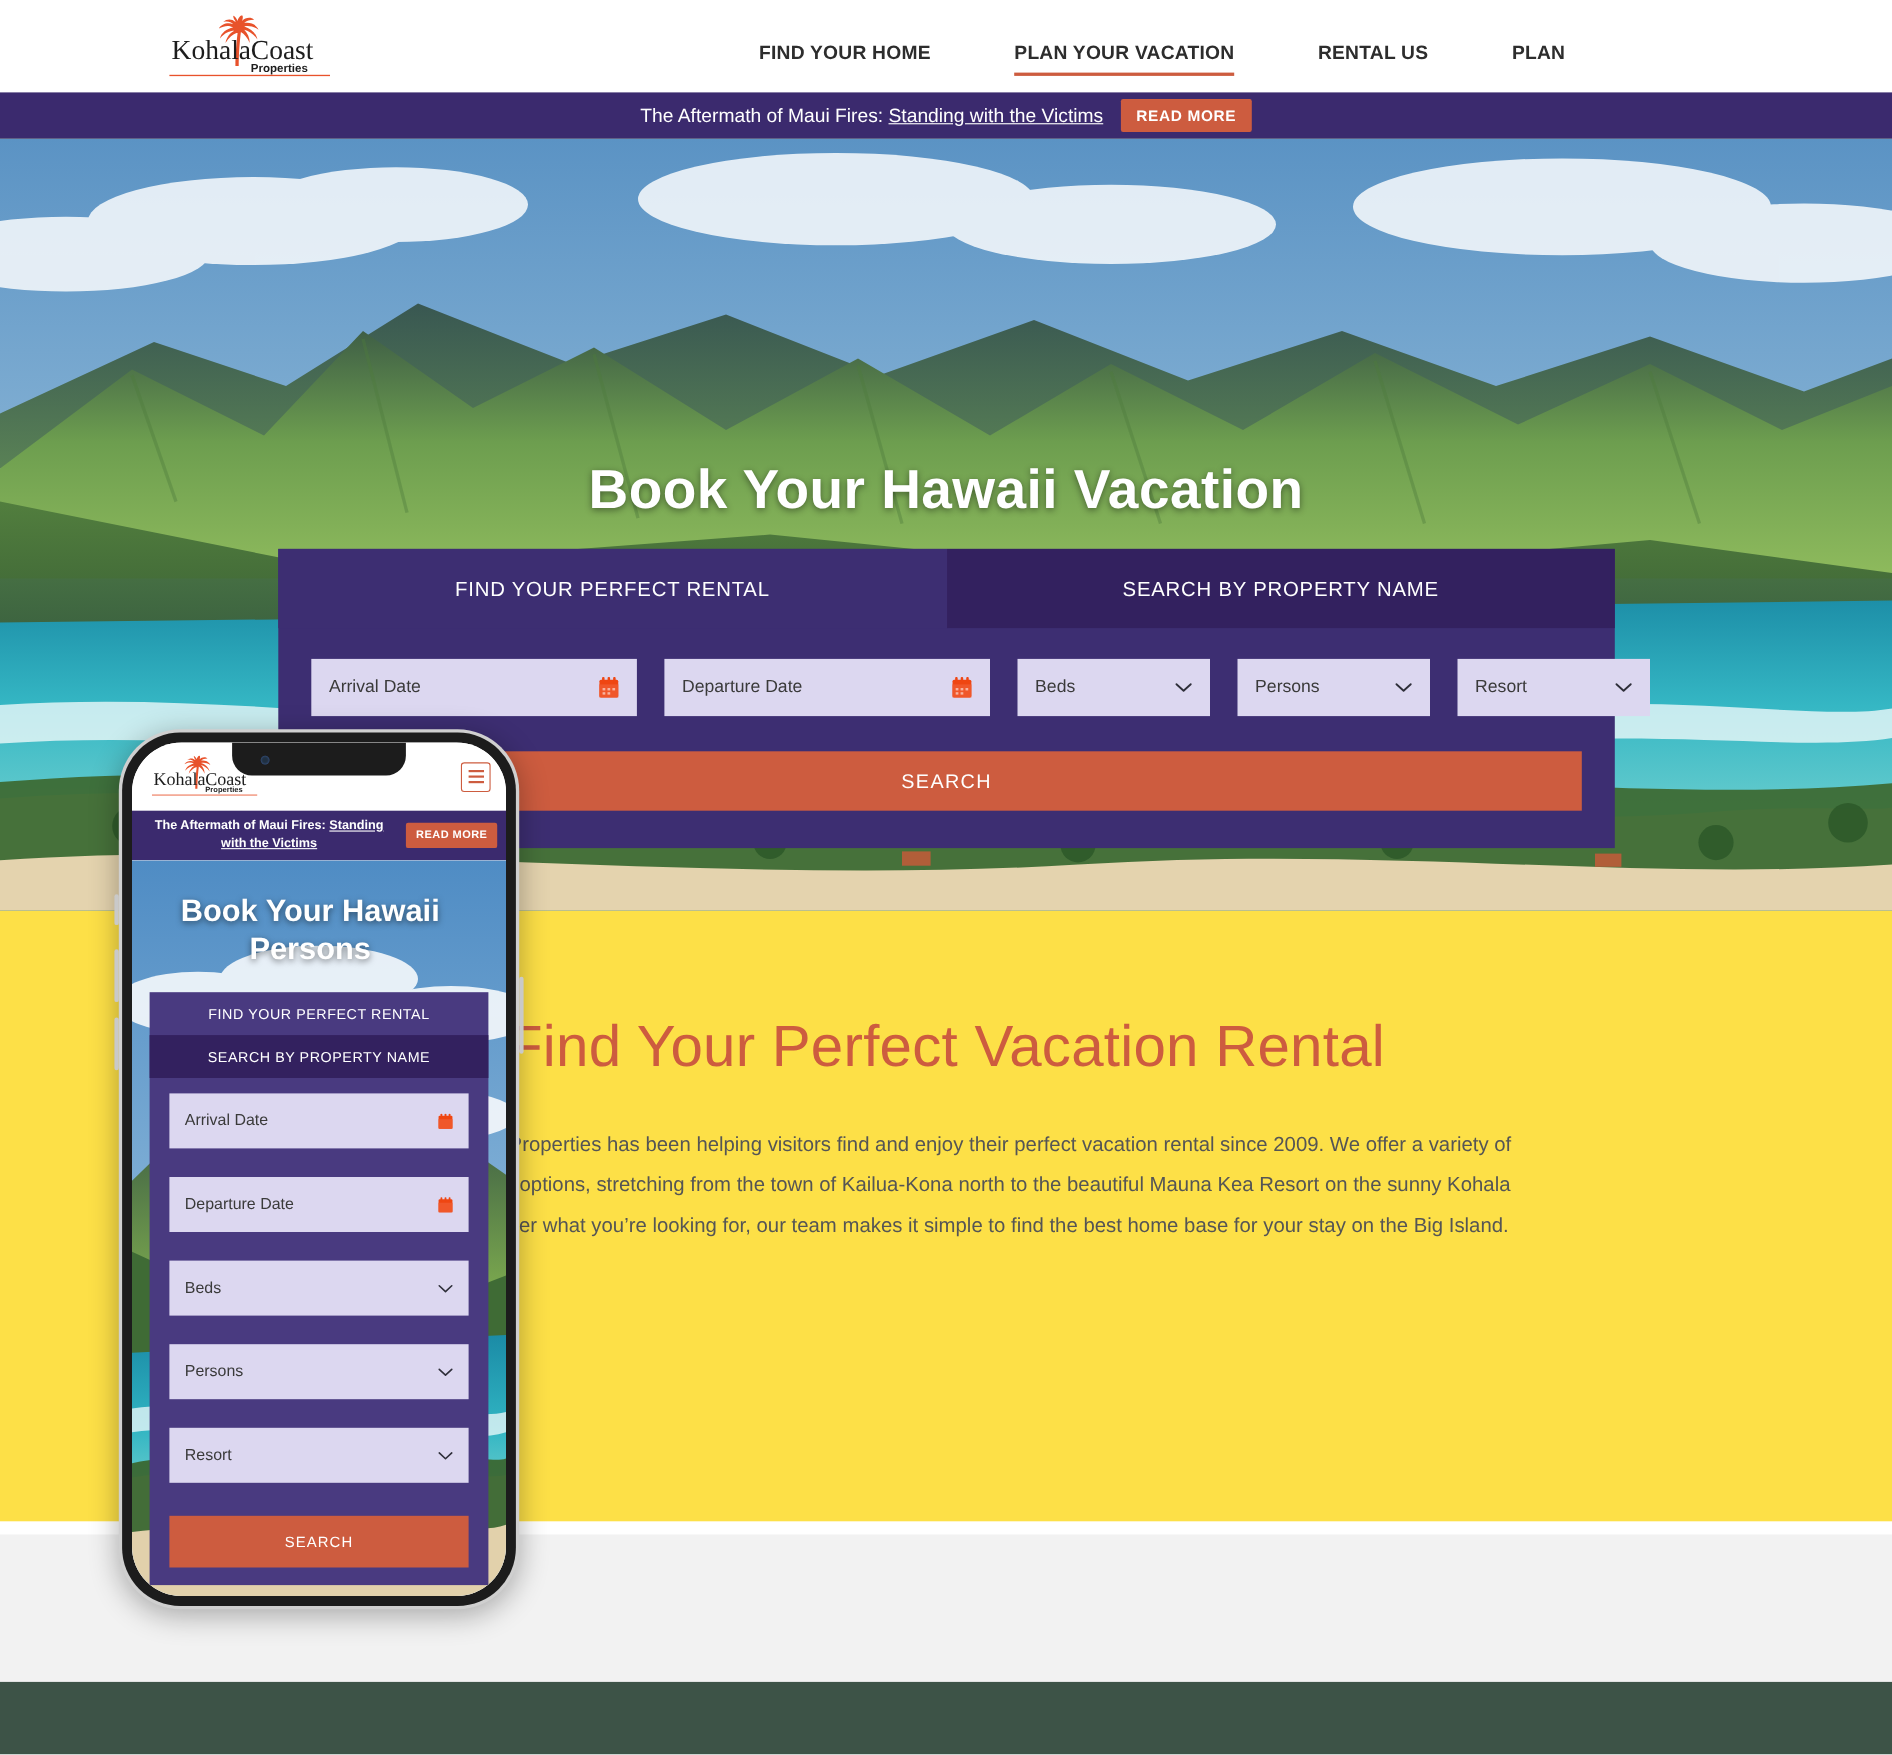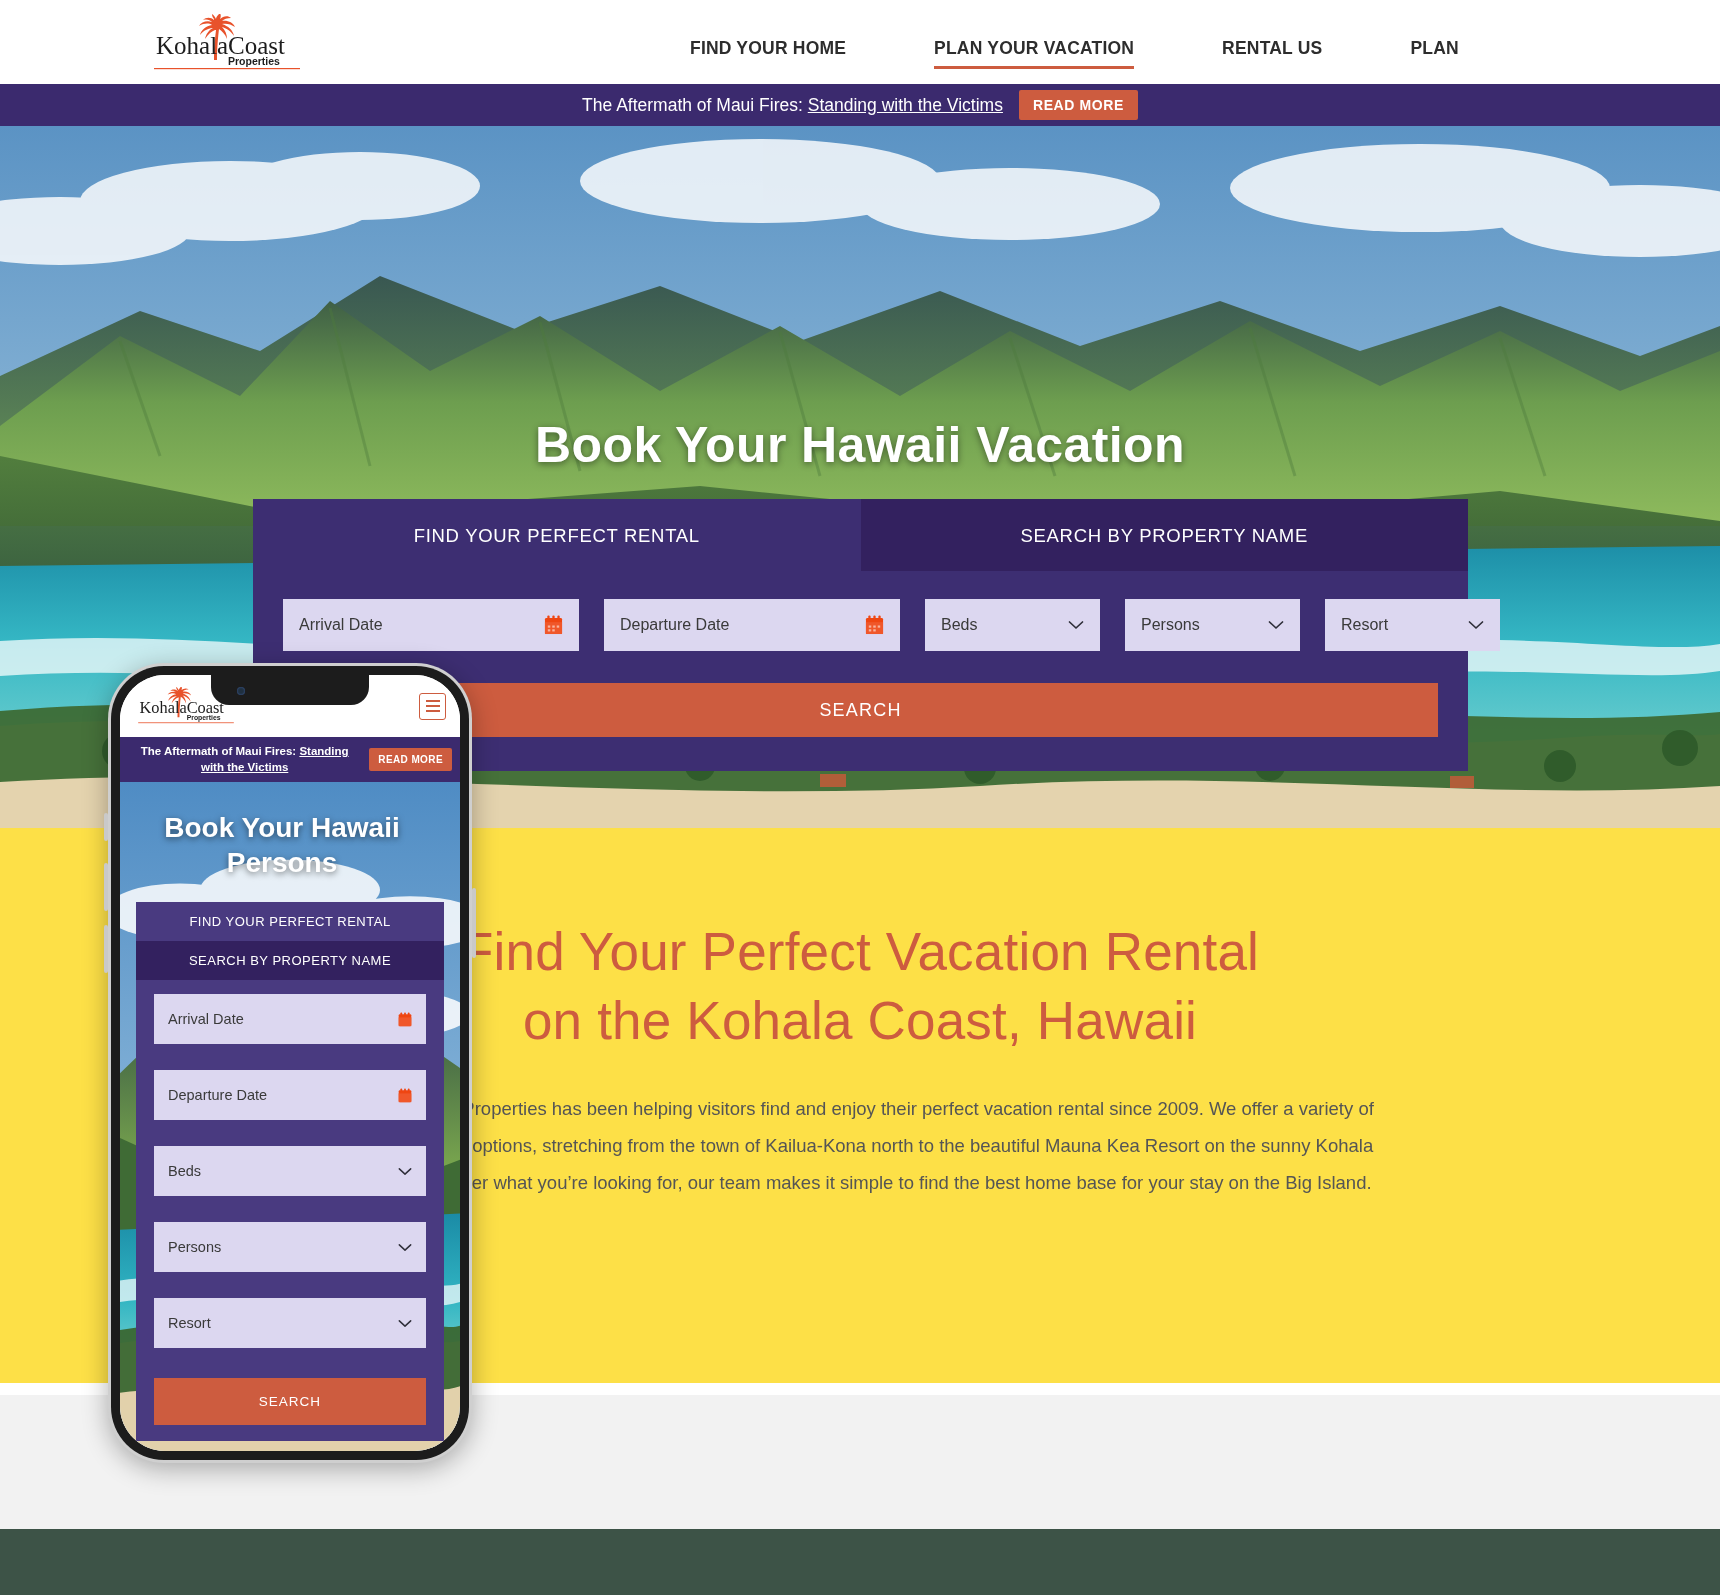--- a/index.html
+++ b/index.html
@@ -26,21 +26,21 @@
     height:60px;
     position:relative;
     display:flex;
     align-items:flex-end;
   }
   .logo-svg { width:150px; height:58px; display:block; }
 
   .main-nav {
     display:flex;
     align-items:flex-start;
-    gap:12px;
+    gap:0;
     margin-left:calc(652px - 302px);
   }
   .nav-item {
     font-size:17.5px;
     letter-spacing:0.2px;
     color:#2d2d2d;
     font-weight:600;
     padding:22px 0 10px 0;
     margin:0 38px;
     position:relative;
@@ -587,21 +587,20 @@
     </div>
 
     <button class="search-btn">SEARCH</button>
   </div>
 </section>
 
 <section class="content-section">
   <div class="content-inner">
     <h2 class="content-heading">
       <span>Find Your Perfect Vacation Rental</span><br>
-      <span>on the Kohala Coast, Hawaii</span>
     </h2>
     <p class="content-para">Kohala Coast Properties has been helping visitors find and enjoy their perfect vacation rental since 2009. We offer a variety of vacation rental options, stretching from the town of Kailua-Kona north to the beautiful Mauna Kea Resort on the sunny Kohala Coast. No matter what you’re looking for, our team makes it simple to find the best home base for your stay on the Big Island.</p>
   </div>
 </section>
 
 <div class="gray-band"></div>
 <div class="green-band"></div>
 
 <div class="phone-shadow" style="left:108px; top:1405px;"></div>
 <div class="phone">

